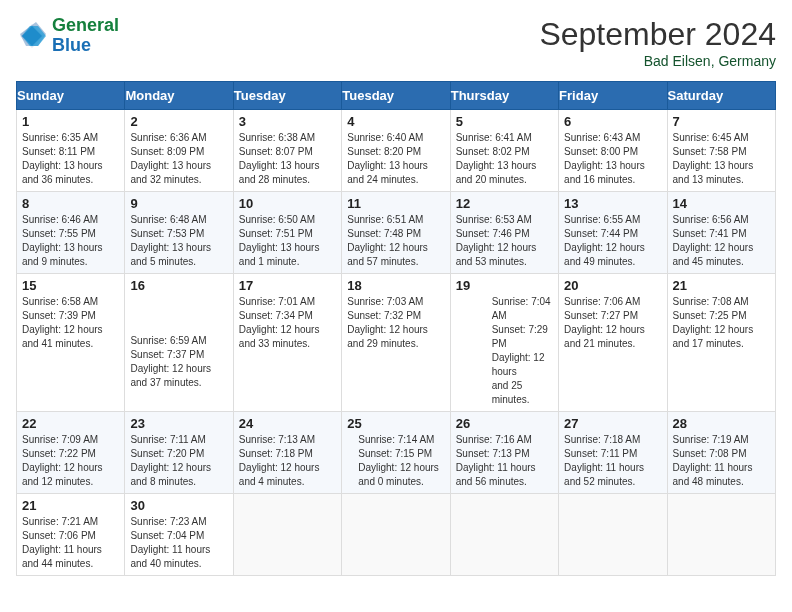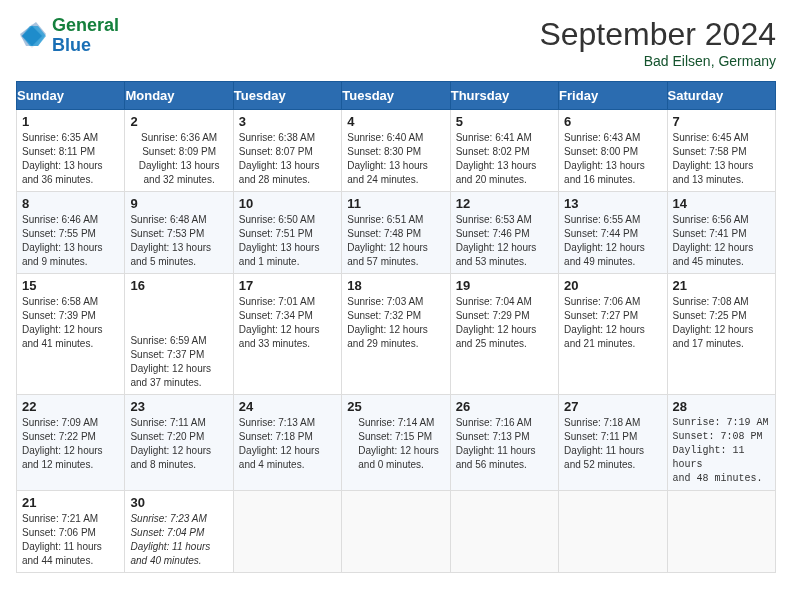--- a/index.html
+++ b/index.html
@@ -123,36 +123,36 @@
   <tr>
         <td>
           <span class="day-number">1</span>
           <div class="day-info" style="white-space: pre-line;">Sunrise: 6:35 AM
 Sunset: 8:11 PM
 Daylight: 13 hours
 and 36 minutes.</div>
         </td>
         <td>
           <span class="day-number">2</span>
-          <div class="day-info" style="white-space: pre-line; text-align: center;">Sunrise: 6:36 AM
+          <div class="day-info" style="white-space: pre-line;">Sunrise: 6:36 AM
 Sunset: 8:09 PM
 Daylight: 13 hours
 and 32 minutes.</div>
         </td>
         <td>
           <span class="day-number">3</span>
           <div class="day-info" style="white-space: pre-line;">Sunrise: 6:38 AM
 Sunset: 8:07 PM
 Daylight: 13 hours
 and 28 minutes.</div>
         </td>
         <td>
           <span class="day-number">4</span>
           <div class="day-info" style="white-space: pre-line;">Sunrise: 6:40 AM
-Sunset: 8:30 PM
+Sunset: 8:20 PM
 Daylight: 13 hours
 and 24 minutes.</div>
         </td>
         <td>
           <span class="day-number">5</span>
           <div class="day-info" style="white-space: pre-line;">Sunrise: 6:41 AM
 Sunset: 8:02 PM
 Daylight: 13 hours
 and 20 minutes.</div>
         </td>
@@ -246,21 +246,21 @@
         </td>
         <td>
           <span class="day-number">18</span>
           <div class="day-info" style="white-space: pre-line;">Sunrise: 7:03 AM
 Sunset: 7:32 PM
 Daylight: 12 hours
 and 29 minutes.</div>
         </td>
         <td>
           <span class="day-number">19</span>
-          <div class="day-info" style="white-space: pre-line;">Sunrise: 7:04 AM
+          <div class="day-info" style="white-space: pre-line; margin-left: 36px;">Sunrise: 7:04 AM
 Sunset: 7:29 PM
 Daylight: 12 hours
 and 25 minutes.</div>
         </td>
         <td>
           <span class="day-number">20</span>
           <div class="day-info" style="white-space: pre-line;">Sunrise: 7:06 AM
 Sunset: 7:27 PM
 Daylight: 12 hours
 and 21 minutes.</div>
@@ -311,37 +311,37 @@
         </td>
         <td>
           <span class="day-number">27</span>
           <div class="day-info" style="white-space: pre-line;">Sunrise: 7:18 AM
 Sunset: 7:11 PM
 Daylight: 11 hours
 and 52 minutes.</div>
         </td>
         <td>
           <span class="day-number">28</span>
-          <div class="day-info" style="white-space: pre-line; font-family: Liberation Mono, monospace;">Sunrise: 7:19 AM
+          <div class="day-info" style="white-space: pre-line;">Sunrise: 7:19 AM
 Sunset: 7:08 PM
 Daylight: 11 hours
 and 48 minutes.</div>
         </td>
       </tr>
       <tr>
         <td>
           <span class="day-number">21</span>
           <div class="day-info" style="white-space: pre-line;">Sunrise: 7:21 AM
 Sunset: 7:06 PM
 Daylight: 11 hours
 and 44 minutes.</div>
         </td>
         <td>
           <span class="day-number">30</span>
-          <div class="day-info" style="white-space: pre-line; font-style: italic;">Sunrise: 7:23 AM
+          <div class="day-info" style="white-space: pre-line;">Sunrise: 7:23 AM
 Sunset: 7:04 PM
 Daylight: 11 hours
 and 40 minutes.</div>
         </td>
         <td class="empty-cell"></td>
         <td class="empty-cell"></td>
         <td class="empty-cell"></td>
         <td class="empty-cell"></td>
         <td class="empty-cell"></td>
       </tr>

